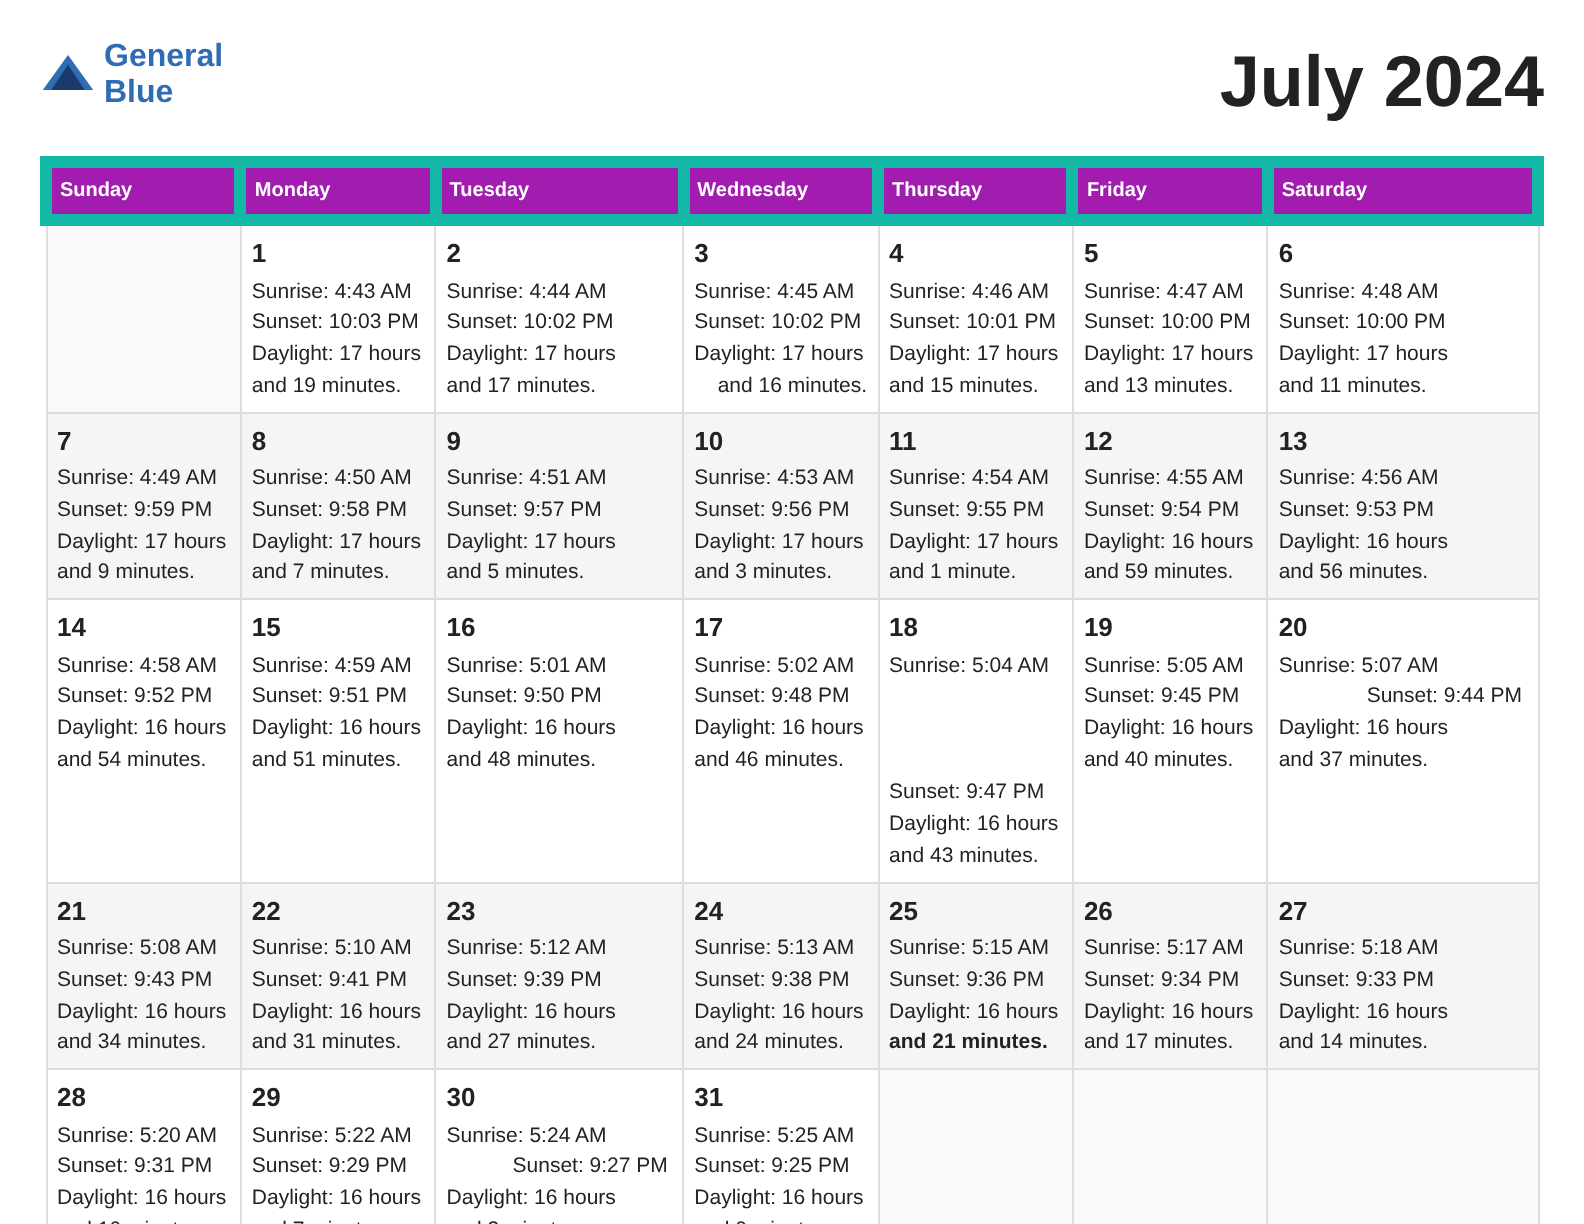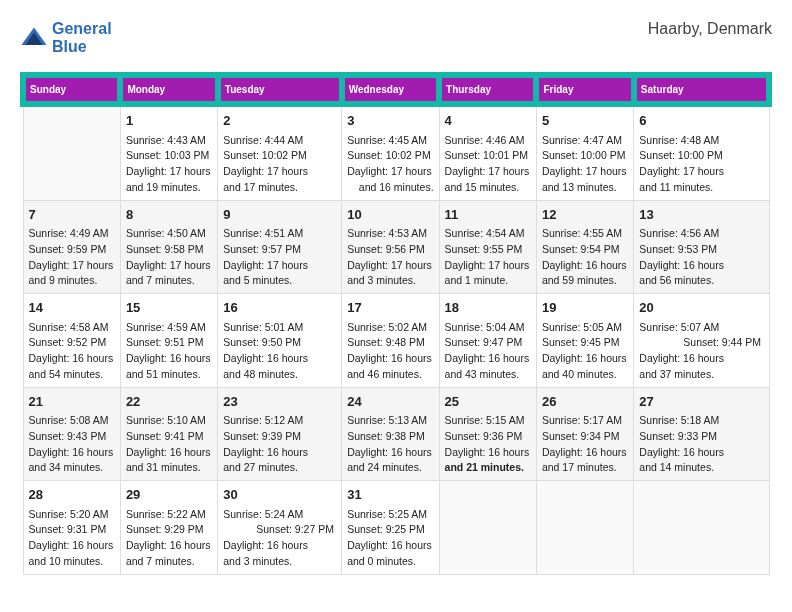--- a/index.html
+++ b/index.html
@@ -85,21 +85,21 @@
     <svg class="logo-icon" viewBox="0 0 40 40" xmlns="http://www.w3.org/2000/svg">
       <polygon points="20,5 38,30 2,30" fill="#2e6db4"></polygon>
       <polygon points="20,12 32,30 8,30" fill="#1a3a6b"></polygon>
     </svg>
     <div>
       <div style="font-size:16px;font-weight:bold;color:#2e6db4;">General</div>
       <div style="font-size:16px;font-weight:bold;color:#2e6db4;">Blue</div>
     </div>
   </div>
   <div class="title-block">
-    <div class="location">Haarby, Denmark</div>
+    <div class="month-year">July 2024</div>
   </div>
 </div>
 
 <table>
   <thead>
     <tr>
     <th>Sunday</th>
         <th>Monday</th>
         <th>Tuesday</th>
         <th>Wednesday</th>
@@ -230,21 +230,21 @@
         <td>
           <span class="day-number">17</span>
           <span style="display: block;">Sunrise: 5:02 AM</span>
           <span style="display: block;">Sunset: 9:48 PM</span>
           <span style="display: block;">Daylight: 16 hours</span>
           <span style="display: block;">and 46 minutes.</span>
         </td>
         <td>
           <span class="day-number">18</span>
           <span style="display: block;">Sunrise: 5:04 AM</span>
-          <span style="display: block;">Sunset: 9:47 PM</span>
+          <span style="display: block; margin-top: 48px;">Sunset: 9:47 PM</span>
           <span style="display: block;">Daylight: 16 hours</span>
           <span style="display: block;">and 43 minutes.</span>
         </td>
         <td>
           <span class="day-number">19</span>
           <span style="display: block;">Sunrise: 5:05 AM</span>
           <span style="display: block;">Sunset: 9:45 PM</span>
           <span style="display: block;">Daylight: 16 hours</span>
           <span style="display: block;">and 40 minutes.</span>
         </td>

